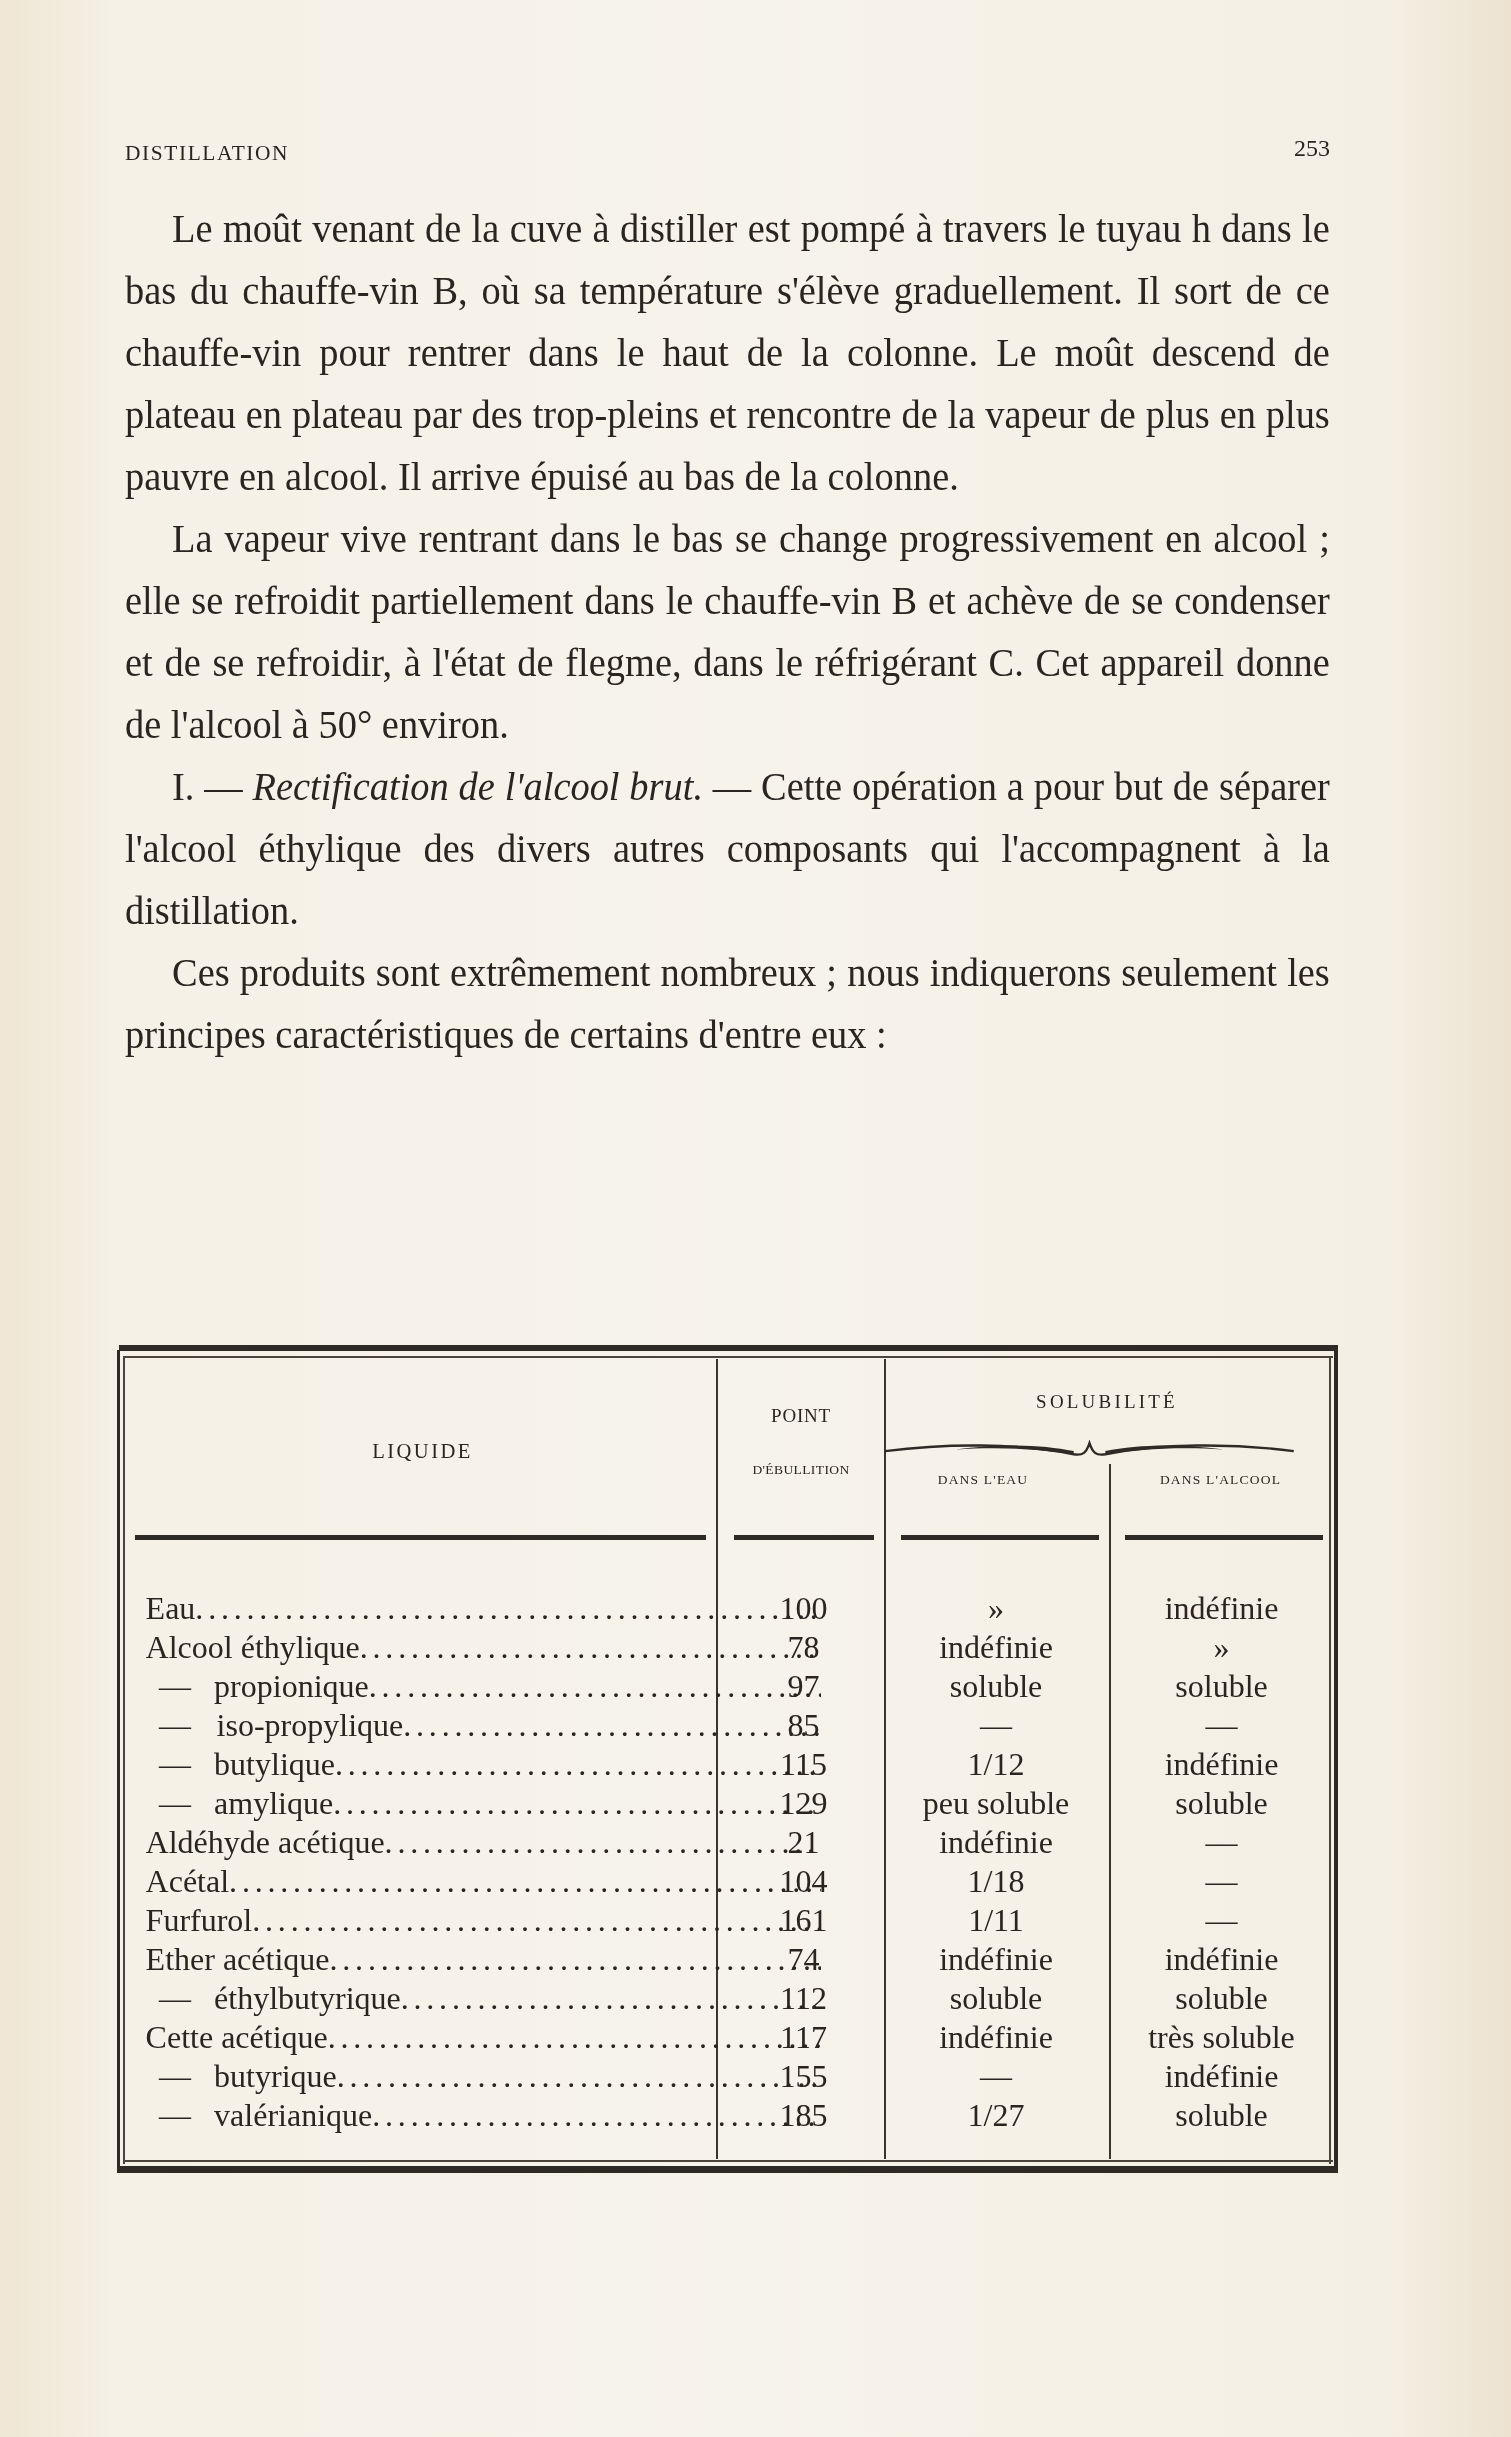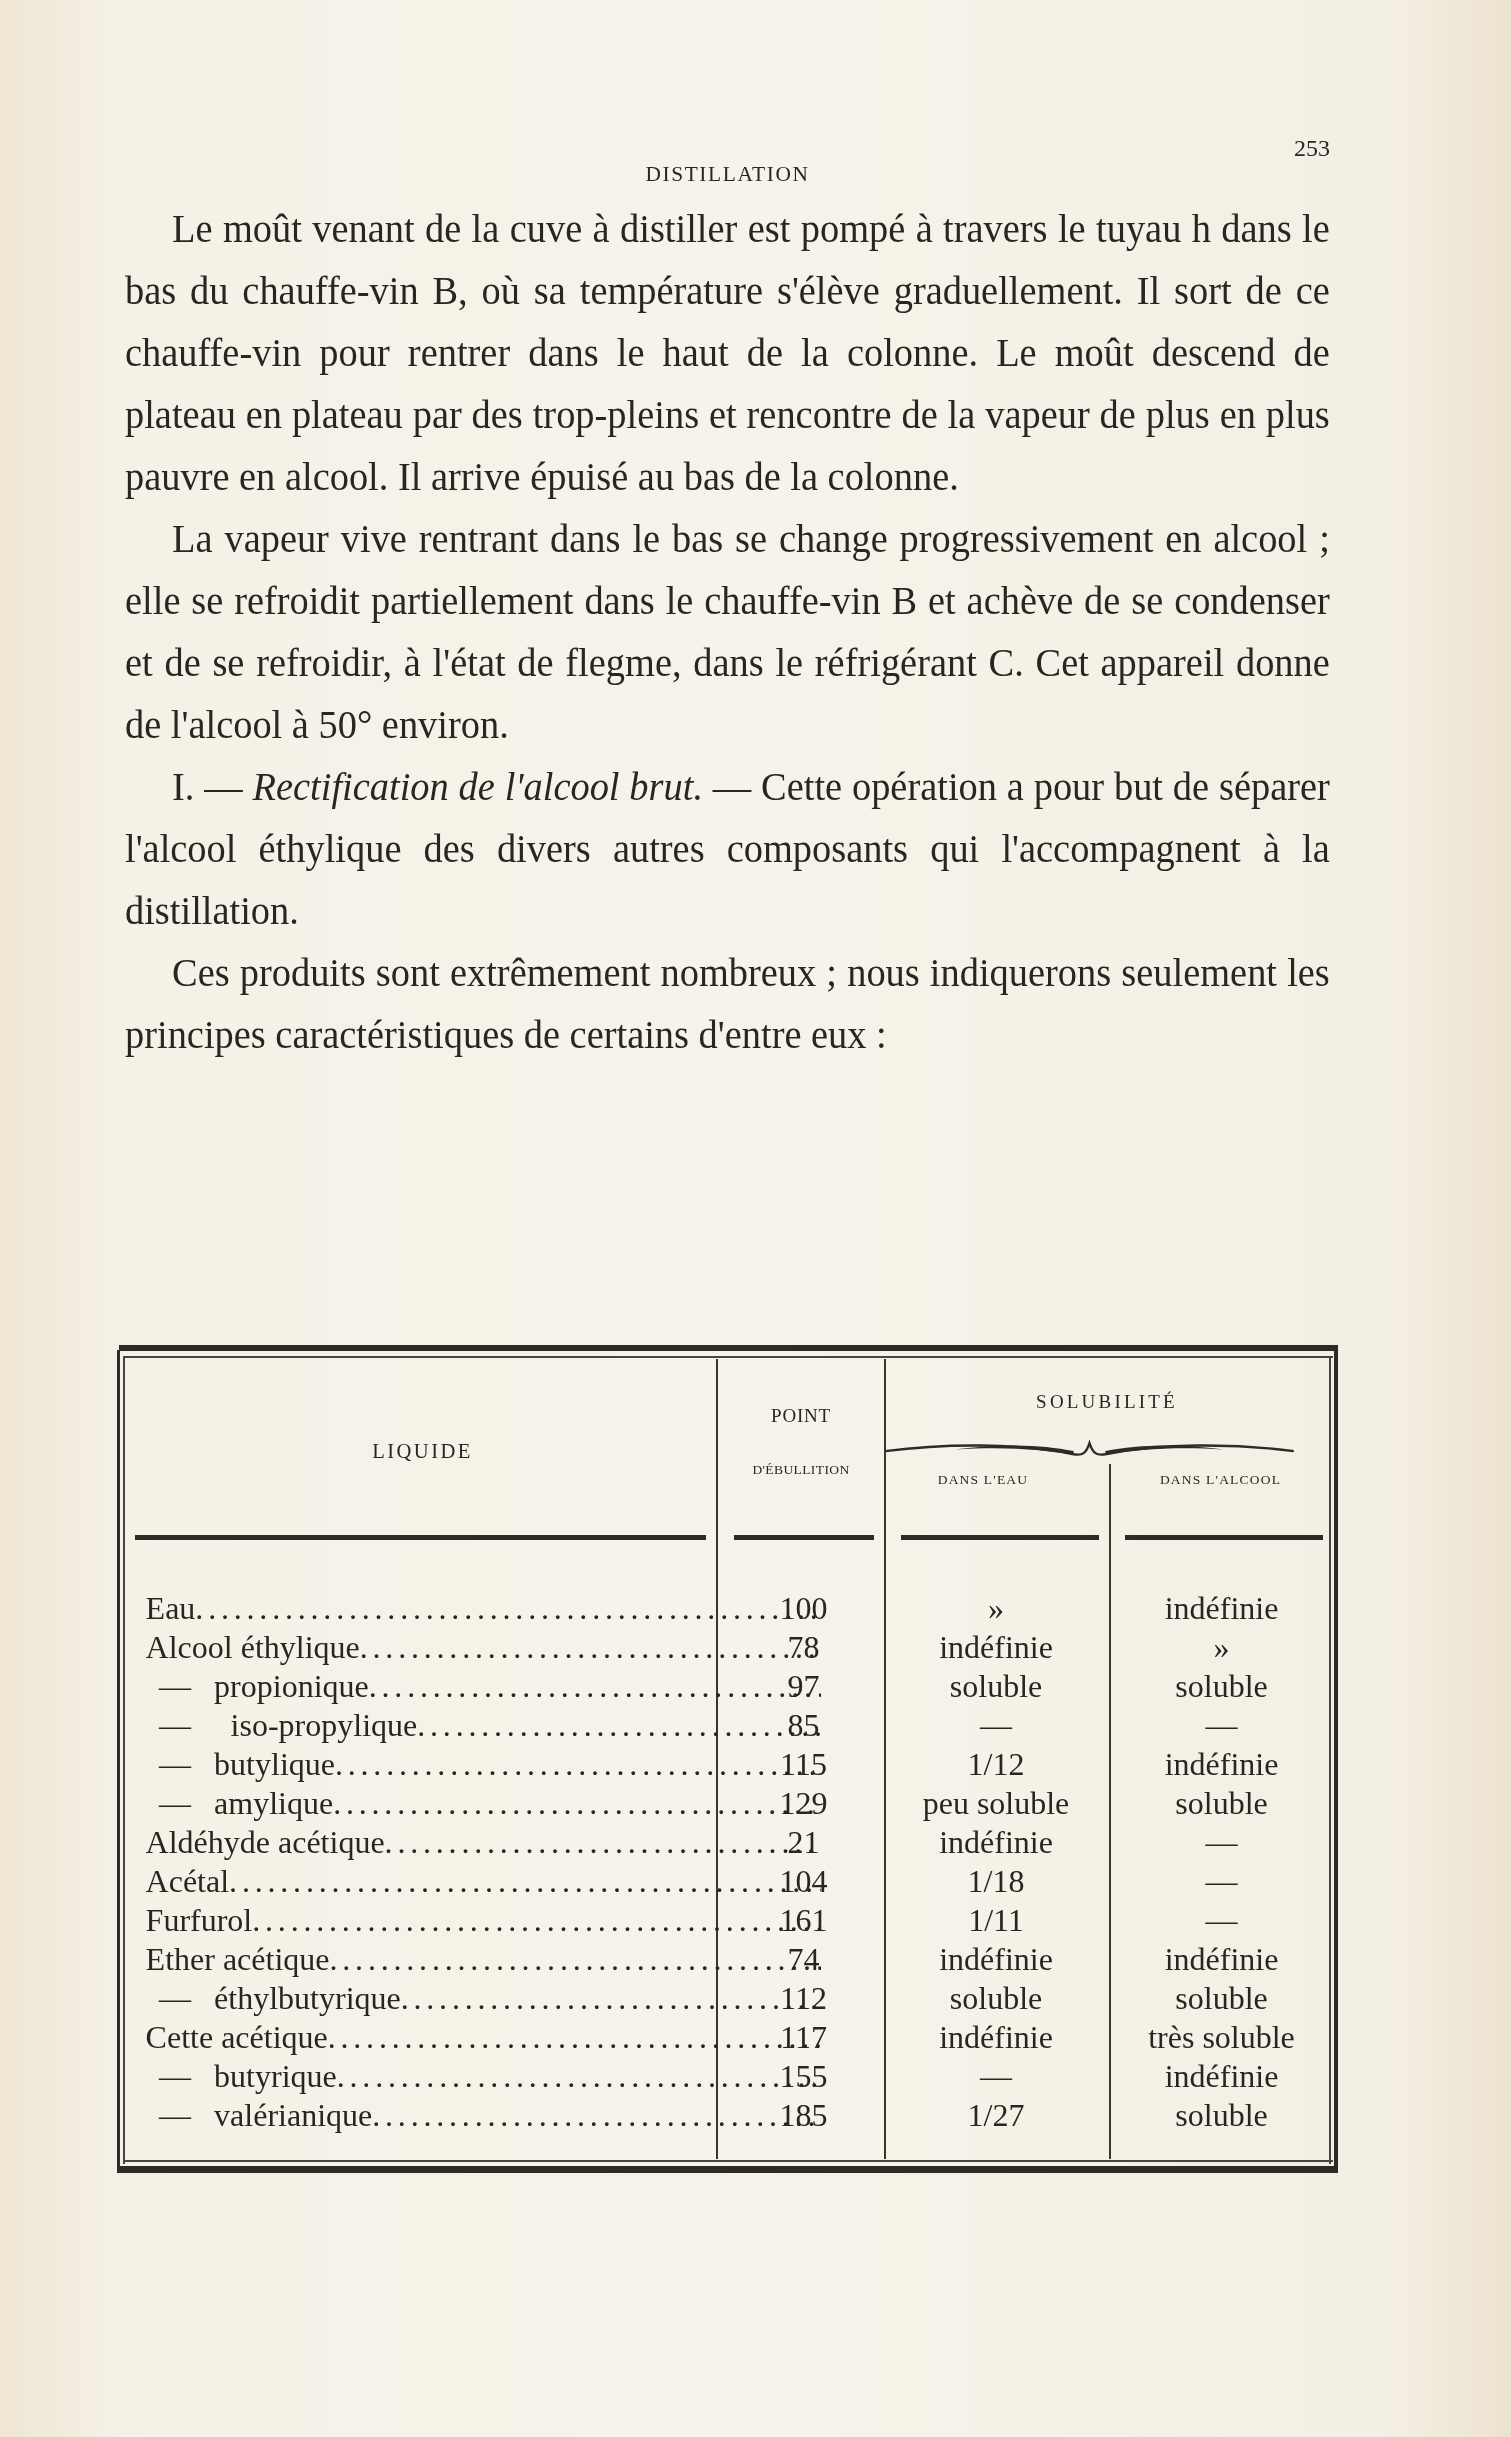--- a/index.html
+++ b/index.html
@@ -9,22 +9,22 @@
     background-image: linear-gradient(90deg, #efe6d4 0%, #f5f1e7 8%, #f6f3ea 50%, #f4efe4 92%, #ece2cf 100%);
     color: #2a2520;
     font-family: "Liberation Serif", "DejaVu Serif", serif;
     position: relative;
   }
   .page { position: absolute; left: 0; top: 0; width: 1512px; height: 2438px; }
   .running-head {
     position: absolute; top: 135px; left: 125px; width: 1205px; height: 35px;
   }
   .running-title {
-    position: absolute; left: 0; right: 0; text-align: center;
-    font-size: 21.4px; letter-spacing: 1.6px; top: 6.3px; margin-top: 21px;
+    position: absolute; left: 0; right: 0; text-align: left;
+    font-size: 21.4px; letter-spacing: 1.6px; top: 6.3px;
   }
   .page-number {
     position: absolute; right: 0; top: 0; font-size: 24px;
   }
   .body-text {
     position: absolute; left: 125px; top: 198px; width: 1205px;
     font-size: 40px; line-height: 62px; text-align: justify;
     transform: scaleX(0.96); transform-origin: left top;
     width: 1255px;
   }
@@ -157,21 +157,21 @@
             <span class="name-text" style="margin-left: 9.5px;">propionique</span>
             <span class="leader">........................................................................................................................</span>
     </div>
     <div class="cell c-point">97</div>
     <div class="cell c-eau">soluble</div>
     <div class="cell c-alc">soluble</div>
   </div>
         <div class="row">
     <div class="cell c-name">
       <span class="dash">—</span>
-            <span class="name-text" style="margin-left: 26px;">iso-propylique</span>
+            <span class="name-text" style="margin-left: 12px;">iso-propylique</span>
             <span class="leader">........................................................................................................................</span>
     </div>
     <div class="cell c-point">85</div>
     <div class="cell c-eau">—</div>
     <div class="cell c-alc">—</div>
   </div>
         <div class="row">
     <div class="cell c-name">
       <span class="dash">—</span>
             <span class="name-text" style="margin-left: 9.5px;">butylique</span>

